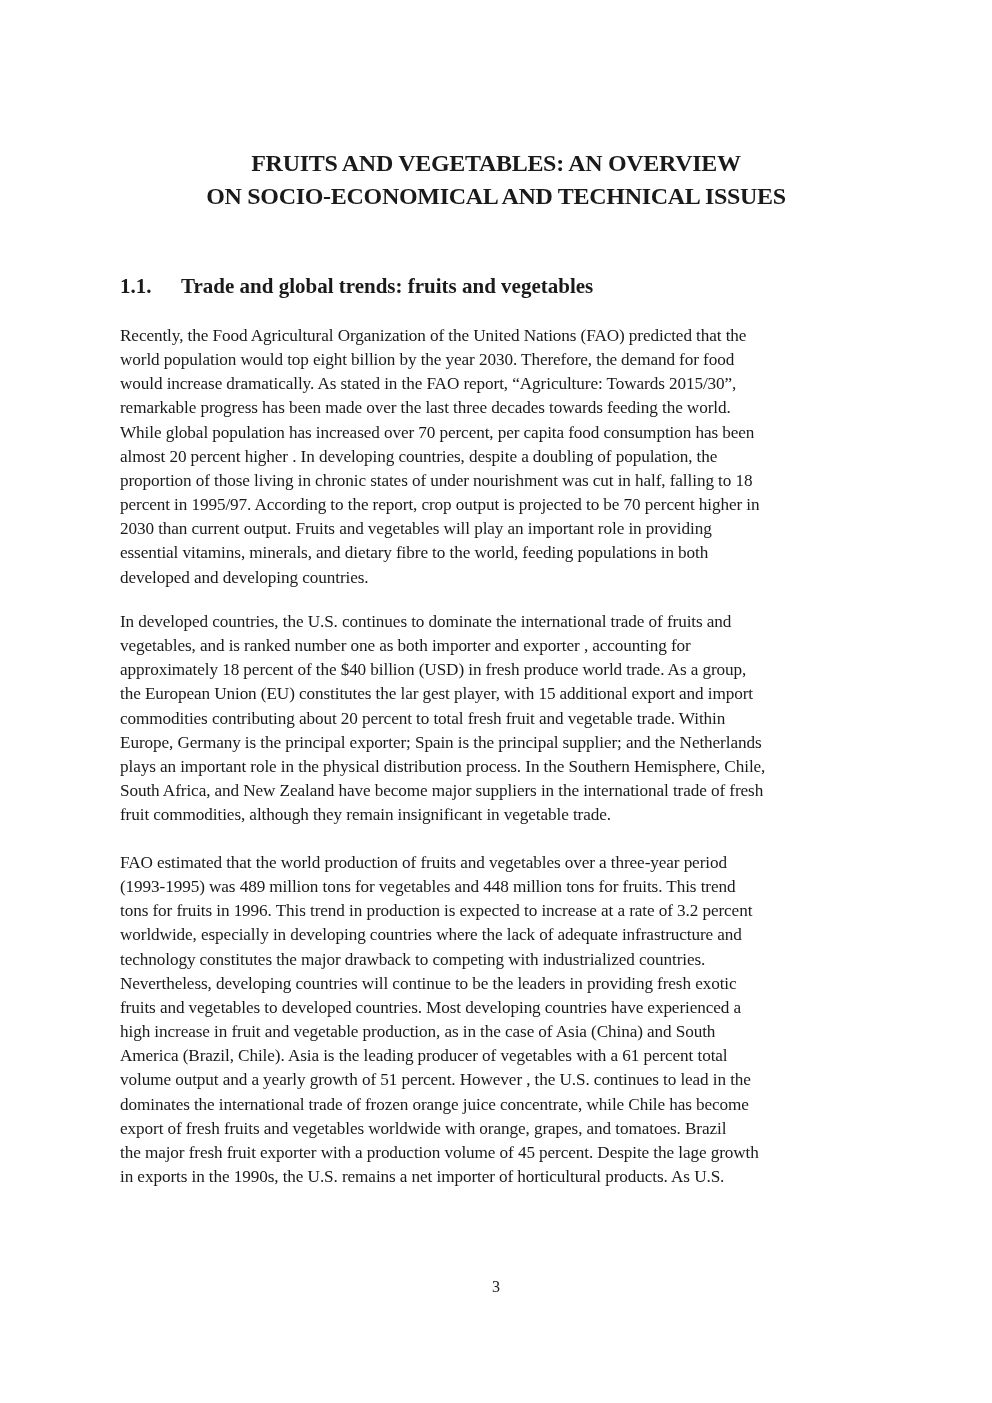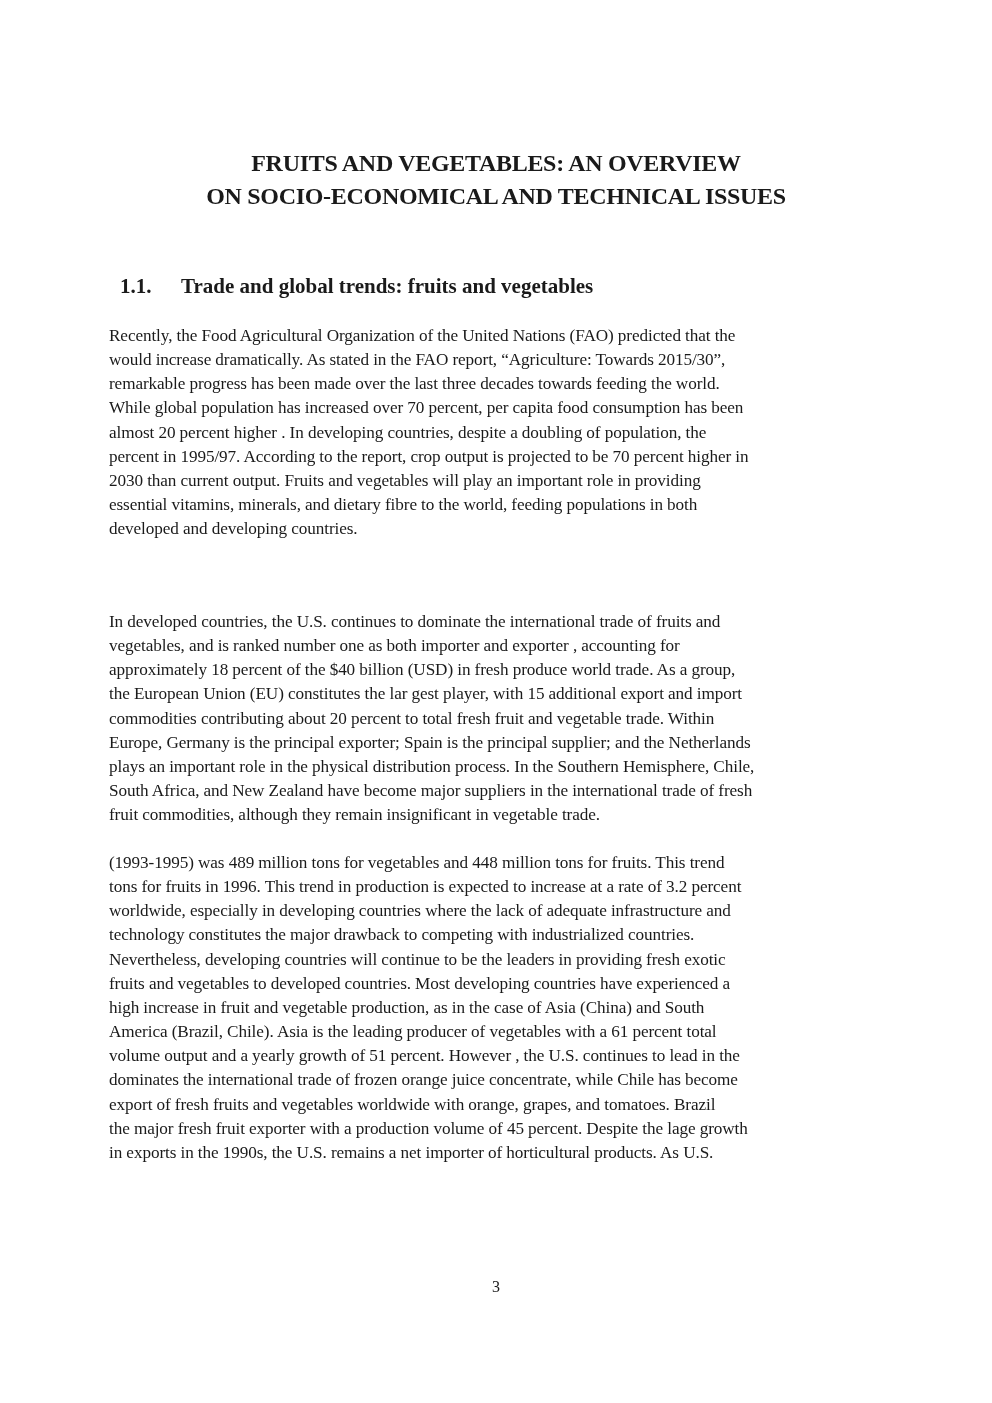--- a/index.html
+++ b/index.html
@@ -3,62 +3,65 @@
 <meta charset="utf-8">
 <style>
   html, body { margin: 0; padding: 0; background: #ffffff; }
   body { width: 992px; height: 1403px; position: relative; overflow: hidden;
          font-family: "Liberation Serif", "DejaVu Serif", serif; color: #1a1a1a; }
   .title { position: absolute; left: 0; width: 992px; text-align: center;
            font-weight: bold; font-size: 24px; letter-spacing: -0.3px; line-height: 32px; }
   .section-heading { position: absolute; left: 120px; top: 272px; font-weight: bold;
                      font-size: 21px; line-height: 28px; white-space: nowrap; }
   .section-heading .num { display: inline-block; width: 61px; }
-  .para { position: absolute; left: 109px; width: 770px; }
+  .para { position: absolute; left: 120px; width: 770px; }
   .line { font-size: 17.2px; line-height: 24.15px; white-space: nowrap; letter-spacing: -0.1px; }
   .page-number { position: absolute; top: 1278px; left: 0; width: 992px; text-align: center;
                  font-size: 16px; }
 </style>
 </head>
 <body>
 
 <div>
 
   <div class="title" style="top:147px;">FRUITS AND VEGETABLES: AN OVERVIEW</div>
   <div class="title" style="top:180px;text-align:center;">ON SOCIO-ECONOMICAL AND TECHNICAL ISSUES</div>
 
   <div class="section-heading">
     <span class="num">1.1.</span><span>Trade and global trends: fruits and vegetables</span>
   </div>
 
   <div class="para" style="top:324px;">
     <div class="line">Recently, the Food Agricultural Organization of the United Nations (FAO) predicted that the</div>
+    <div class="line">world population would top eight billion by the year 2030.    Therefore, the demand for food</div>
     <div class="line">would increase dramatically. As stated in the FAO report, “Agriculture: Towards 2015/30”,</div>
     <div class="line">remarkable progress has been made over the last three decades towards feeding the world.</div>
     <div class="line">While global population has increased over 70 percent, per capita food consumption has been</div>
     <div class="line">almost 20 percent higher . In developing countries, despite a doubling of population, the</div>
+    <div class="line">proportion of those living in chronic states of under nourishment was cut in half, falling to 18</div>
     <div class="line">percent in 1995/97. According to the report, crop output is projected to be 70 percent higher in</div>
     <div class="line">2030 than current output. Fruits and vegetables will play an important role in providing</div>
     <div class="line">essential vitamins, minerals, and dietary fibre to the world, feeding populations in both</div>
     <div class="line">developed and developing countries.</div>
   </div>
 
   <div class="para" style="top:610px;">
     <div class="line">In developed countries, the U.S. continues to dominate the international trade of fruits and</div>
     <div class="line">vegetables,  and is ranked number one as both importer and exporter          ,  accounting for</div>
     <div class="line">approximately 18 percent of the $40 billion (USD) in fresh produce world trade.  As a group,</div>
     <div class="line">the European Union (EU) constitutes the lar gest player, with 15 additional export and import</div>
     <div class="line">commodities contributing about 20 percent to total fresh fruit and vegetable trade.       Within</div>
     <div class="line">Europe, Germany is the principal exporter; Spain is the principal supplier; and the Netherlands</div>
     <div class="line">plays an important role in the physical distribution process. In the Southern Hemisphere, Chile,</div>
     <div class="line">South Africa, and New Zealand have become major suppliers in the international trade of fresh</div>
     <div class="line">fruit commodities, although they remain insignificant in vegetable trade.</div>
   </div>
 
   <div class="para" style="top:851px;">
+    <div class="line">FAO estimated that the world production of fruits and vegetables over a three-year period</div>
     <div class="line">(1993-1995) was 489 million tons for vegetables and 448 million tons for fruits.    This trend</div>
     <div class="line">tons for fruits in 1996. This trend in production is expected to increase at a rate of 3.2 percent</div>
     <div class="line">worldwide, especially in developing countries where the lack of adequate infrastructure and</div>
     <div class="line">technology  constitutes the major drawback to competing with industrialized countries.</div>
     <div class="line">Nevertheless, developing countries will continue to be the leaders in providing fresh exotic</div>
     <div class="line">fruits and vegetables to developed countries. Most developing countries have experienced a</div>
     <div class="line">high increase in fruit and vegetable production, as in the case of       Asia (China) and South</div>
     <div class="line">America (Brazil, Chile). Asia is the leading producer of vegetables with a 61 percent total</div>
     <div class="line">volume output and a yearly growth of 51 percent. However , the U.S. continues to lead in the</div>
     <div class="line">dominates the international trade of frozen orange juice concentrate, while Chile has become</div>

